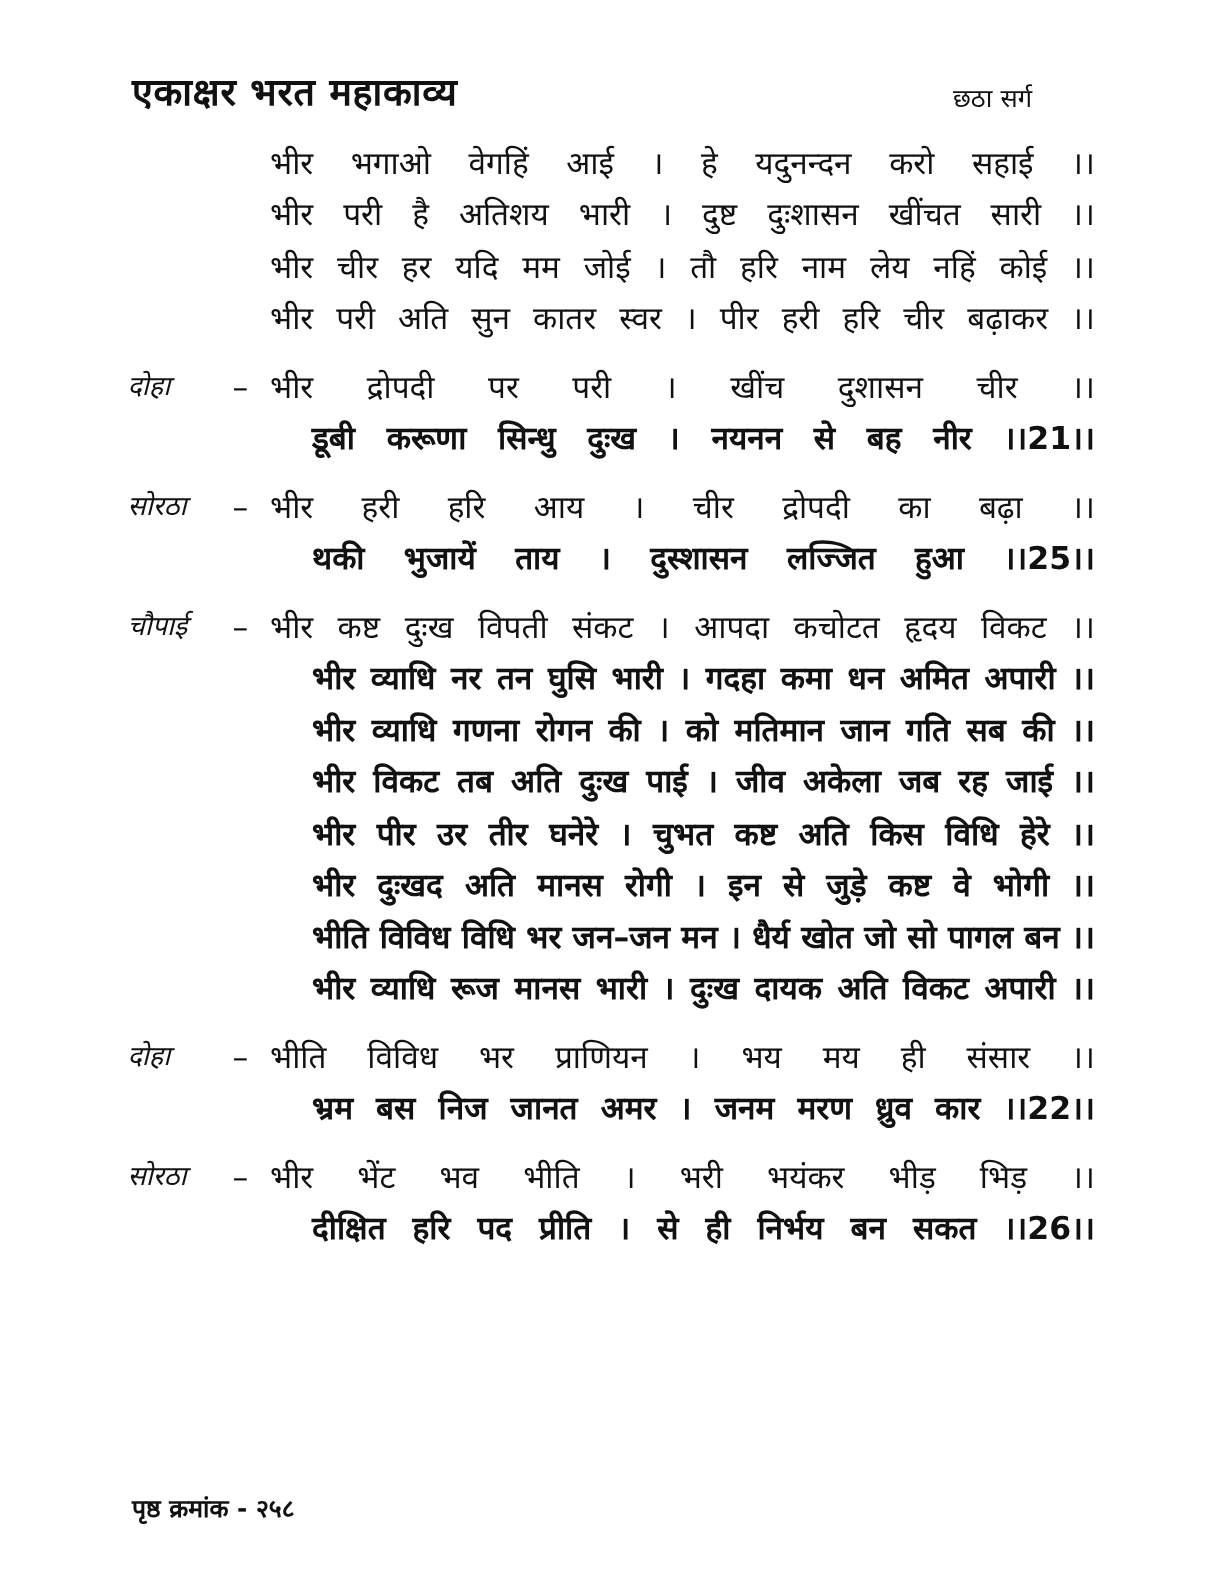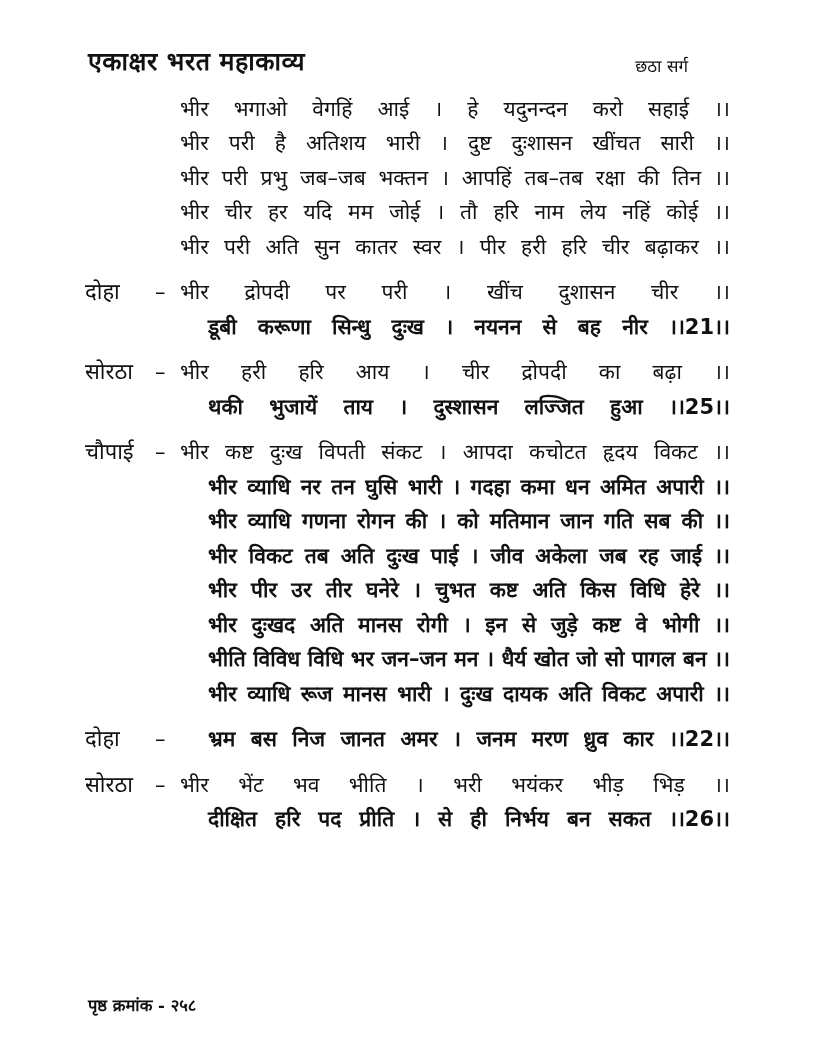--- a/index.html
+++ b/index.html
@@ -37,22 +37,23 @@
     margin: 16px 38px 0 85px;
   }
   .verse-block {
     display: flex;
     align-items: flex-start;
     margin-bottom: 11px;
   }
   .label-col {
     width: 70px;
     flex: 0 0 70px;
-    font-size: 22px;
+    font-size: 18px;
     line-height: 34.5px;
+    font-style: italic;
   }
   .dash-col {
     width: 25px;
     flex: 0 0 25px;
     font-size: 21px;
     line-height: 34.5px;
   }
   .lines-col {
     flex: 1 1 auto;
     min-width: 0;
@@ -88,21 +89,20 @@
   </div>
 
   <div class="content">
 
     <section class="verse-block">
       <div class="label-col"></div>
       <div class="dash-col"></div>
       <div class="lines-col">
         <div class="vline">भीर भगाओ वेगहिं आई । हे यदुनन्दन करो सहाई ।।</div>
         <div class="vline">भीर परी है अतिशय भारी । दुष्ट दुःशासन खींचत सारी ।।</div>
-        <div class="vline">भीर परी प्रभु जब–जब भक्तन । आपहिं तब–तब रक्षा की तिन ।।</div>
         <div class="vline">भीर चीर हर यदि मम जोई । तौ हरि नाम लेय नहिं कोई ।।</div>
         <div class="vline">भीर परी अति सुन कातर स्वर । पीर हरी हरि चीर बढ़ाकर ।।</div>
       </div>
     </section>
 
     <section class="verse-block">
       <div class="label-col">दोहा</div>
       <div class="dash-col">–</div>
       <div class="lines-col">
         <div class="vline">भीर द्रोपदी पर परी । खींच दुशासन चीर ।।</div>
@@ -131,20 +131,21 @@
         <div class="vline cont">भीर दुःखद अति मानस रोगी । इन से जुड़े कष्ट वे भोगी ।।</div>
         <div class="vline cont">भीति विविध विधि भर जन–जन मन । धैर्य खोत जो सो पागल बन ।।</div>
         <div class="vline cont">भीर व्याधि रूज मानस भारी । दुःख दायक अति विकट अपारी ।।</div>
       </div>
     </section>
 
     <section class="verse-block">
       <div class="label-col">दोहा</div>
       <div class="dash-col">–</div>
       <div class="lines-col">
+        <div class="vline">भीति विविध भर प्राणियन । भय मय ही संसार ।।</div>
         <div class="vline cont">भ्रम बस निज जानत अमर । जनम मरण ध्रुव कार ।।22।।</div>
       </div>
     </section>
 
     <section class="verse-block">
       <div class="label-col">सोरठा</div>
       <div class="dash-col">–</div>
       <div class="lines-col">
         <div class="vline">भीर भेंट भव भीति । भरी भयंकर भीड़ भिड़ ।।</div>
         <div class="vline cont">दीक्षित हरि पद प्रीति । से ही निर्भय बन सकत ।।26।।</div>

